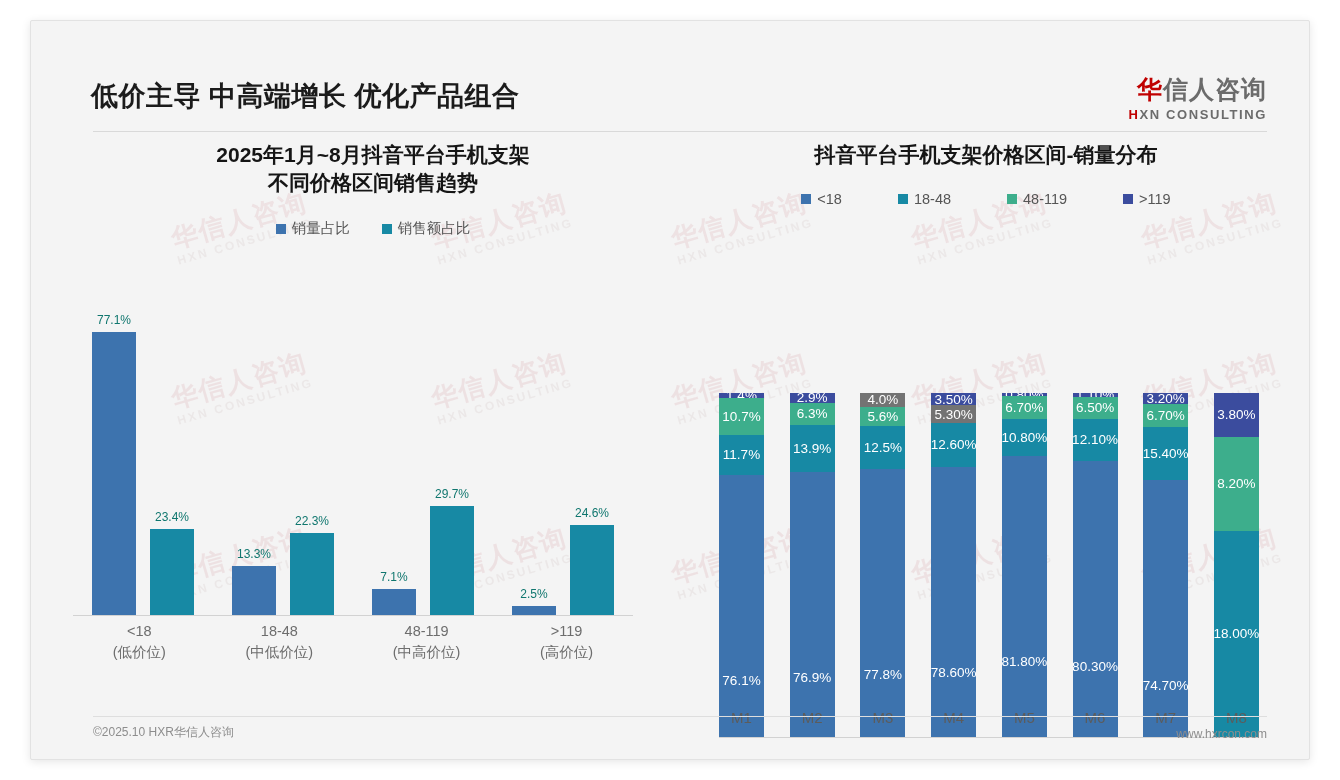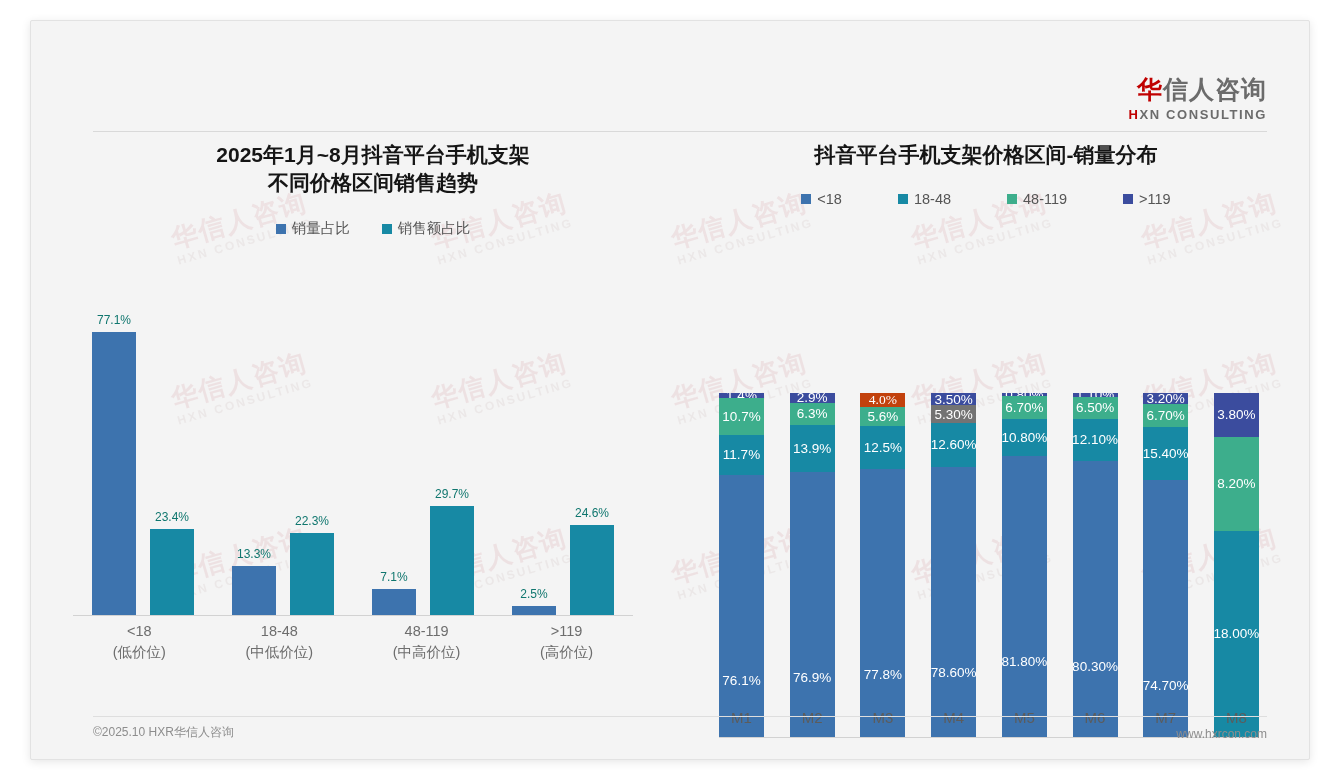--- a/index.html
+++ b/index.html
@@ -141,20 +141,21 @@
     position: absolute; right: 42px; bottom: 18px;
     font-size: 12px; color: #8d8d8d;
   }
 </style>
 </head>
 <body>
 
 <div class="slide">
 
   <div class="header">
+    <div class="header-title">低价主导 中高端增长 优化产品组合</div>
     <div class="logo">
       <div class="logo-cn"><span class="red">华</span><span>信人咨询</span></div>
       <div class="logo-en"><span class="red">H</span><span>XN CONSULTING</span></div>
     </div>
     <div class="header-rule"></div>
   </div>
 
   <div id="watermark-layer">
       <div class="wm" style="left: 140px; top: 185px;">
         <div class="wm-cn">华信人咨询</div>
@@ -344,21 +345,21 @@
               <span class="seg-label">6.3%</span>
             </div>
             <div class="seg" style="flex: 13.9 0 0px; background: rgb(23, 137, 164);">
               <span class="seg-label">13.9%</span>
             </div>
             <div class="seg base" style="flex: 76.9 0 0px; background: rgb(61, 115, 174);">
               <span class="seg-label">76.9%</span>
             </div>
           </div>
           <div class="stack">
-            <div class="seg" style="flex: 4 0 0px; background: #c2410c; font-family: Liberation Serif, serif;">
+            <div class="seg" style="flex: 4 0 0px; background: #737373;">
               <span class="seg-label">4.0%</span>
             </div>
             <div class="seg" style="flex: 5.6 0 0px; background: rgb(61, 174, 140);">
               <span class="seg-label">5.6%</span>
             </div>
             <div class="seg" style="flex: 12.5 0 0px; background: rgb(23, 137, 164);">
               <span class="seg-label">12.5%</span>
             </div>
             <div class="seg base" style="flex: 77.8 0 0px; background: rgb(61, 115, 174);">
               <span class="seg-label">77.8%</span>

